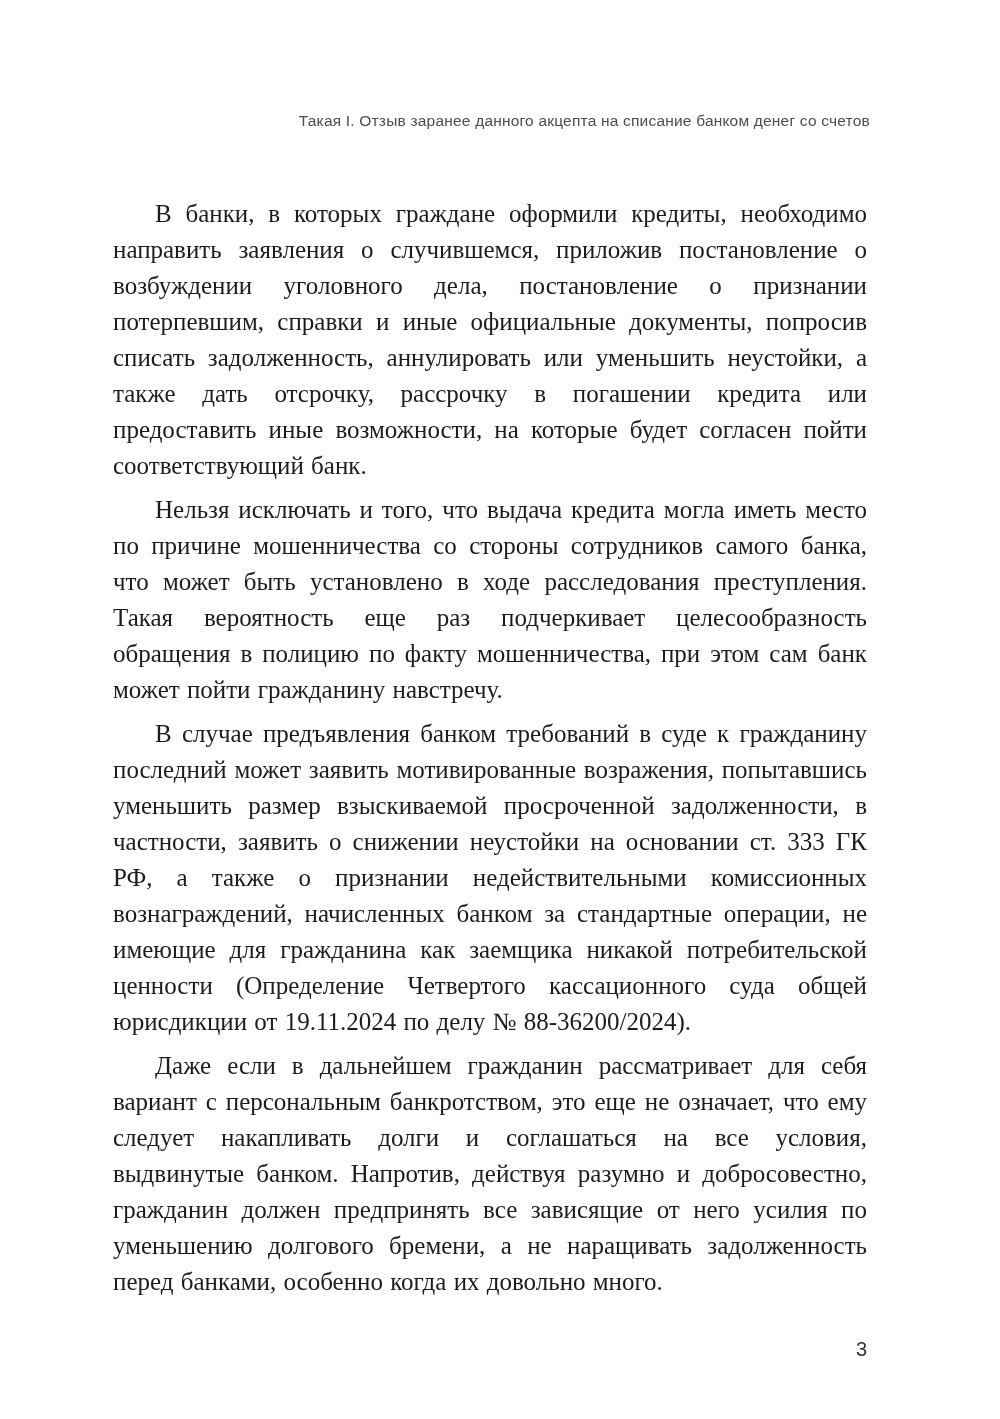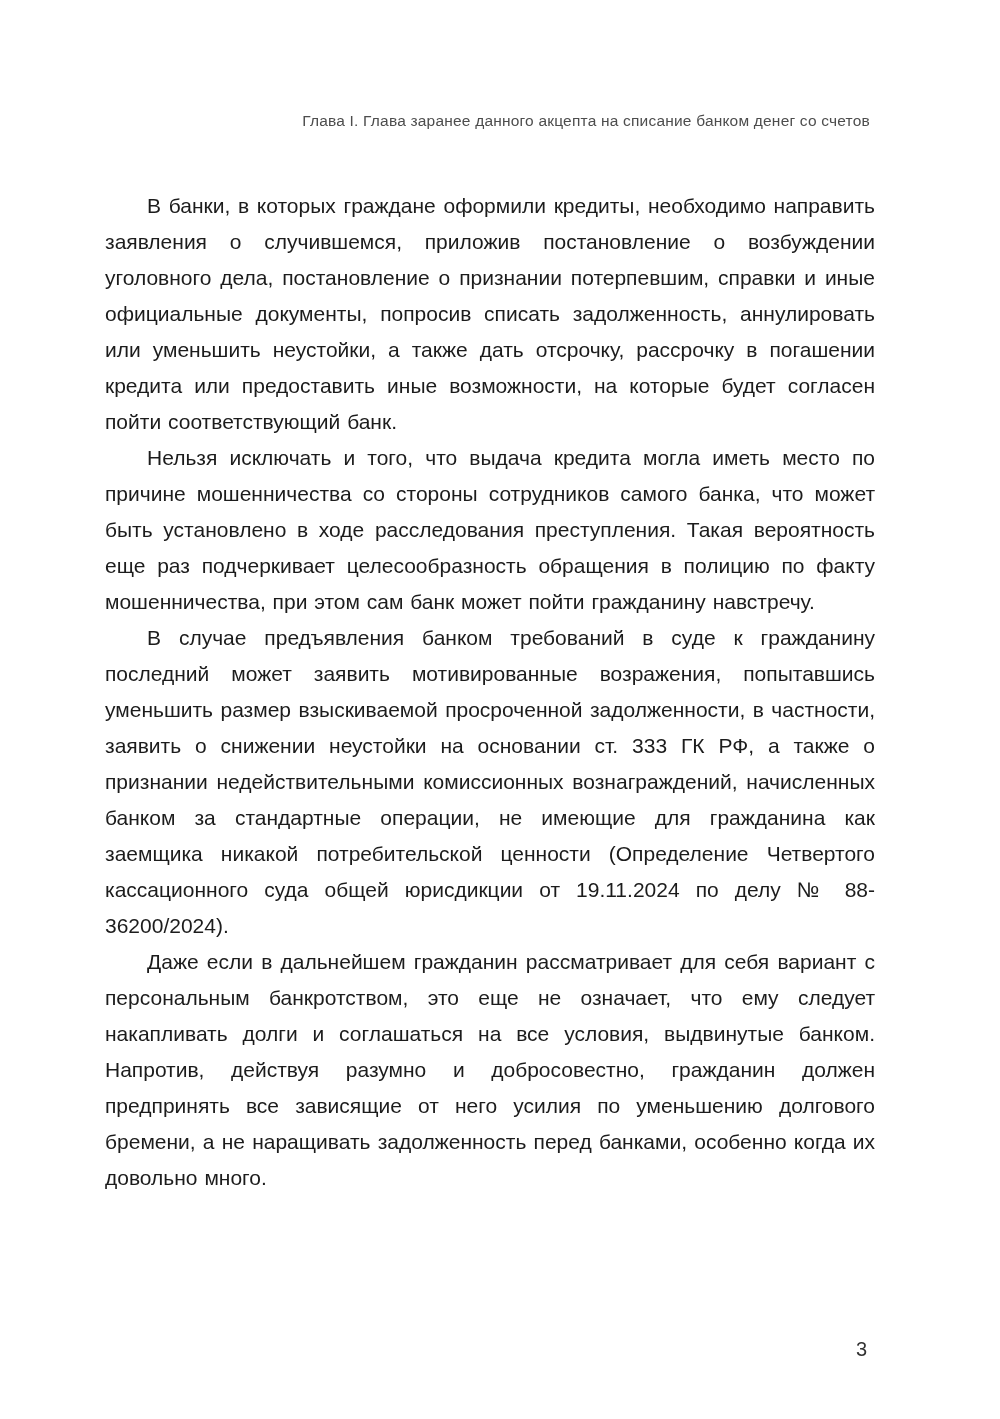--- a/index.html
+++ b/index.html
@@ -29,44 +29,44 @@
     letter-spacing: 0.2px;
   }
   .body-text {
     position: absolute;
     top: 188px;
     left: 105px;
     right: 125px;
     color: #1c1c1c;
   }
   .body-text p {
-    margin: 0;
-    font-family: Liberation Sans, sans-serif;
-    font-size: 21px;
+    margin: 8px;
+    font-family: Liberation Serif, serif;
+    font-size: 25px;
     line-height: 36px;
     text-align: justify;
     text-indent: 42px;
     word-spacing: 1px;
     hyphens: auto;
   }
   .folio {
     position: absolute;
     right: 133px;
     bottom: 58px;
     font-family: "Liberation Sans", sans-serif;
     font-size: 20px;
     color: #333333;
   }
 </style>
 </head>
 <body>
 
 <div class="page">
 
-  <div class="running-head">Глава I. Глава заранее данного акцепта на списание банком денег со счетов</div>
+  <div class="running-head">Такая I. Отзыв заранее данного акцепта на списание банком денег со счетов</div>
 
   <div class="body-text">
     <p>В банки, в которых граждане оформили кредиты, необходимо направить заявления о случившемся, приложив постановление о возбуждении уголовного дела, постановление о признании потерпевшим, справки и иные официальные документы, попросив списать задолженность, аннулировать или уменьшить неустойки, а также дать отсрочку, рассрочку в погашении кредита или предоставить иные возможности, на которые будет согласен пойти соответствующий банк.</p>
     <p>Нельзя исключать и того, что выдача кредита могла иметь место по причине мошенничества со стороны сотрудников самого банка, что может быть установлено в ходе расследования преступления. Такая вероятность еще раз подчеркивает целесообразность обращения в полицию по факту мошенничества, при этом сам банк может пойти гражданину навстречу.</p>
     <p>В случае предъявления банком требований в суде к гражданину последний может заявить мотивированные возражения, попытавшись уменьшить размер взыскиваемой просроченной задолженности, в частности, заявить о снижении неустойки на основании ст. 333 ГК РФ, а также о признании недействительными комиссионных вознаграждений, начисленных банком за стандартные операции, не имеющие для гражданина как заемщика никакой потребительской ценности (Определение Четвертого кассационного суда общей юрисдикции от 19.11.2024 по делу № 88-36200/2024).</p>
     <p>Даже если в дальнейшем гражданин рассматривает для себя вариант с персональным банкротством, это еще не означает, что ему следует накапливать долги и соглашаться на все условия, выдвинутые банком. Напротив, действуя разумно и добросовестно, гражданин должен предпринять все зависящие от него усилия по уменьшению долгового бремени, а не наращивать задолженность перед банками, особенно когда их довольно много.</p>
   </div>
 
   <div class="folio">3</div>
 

